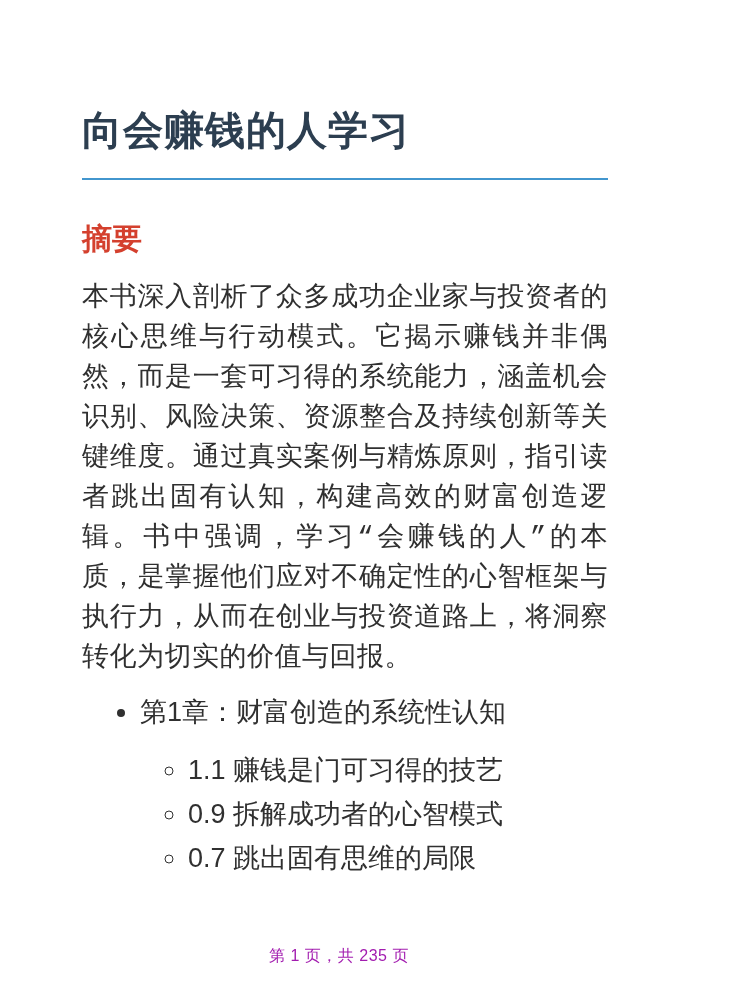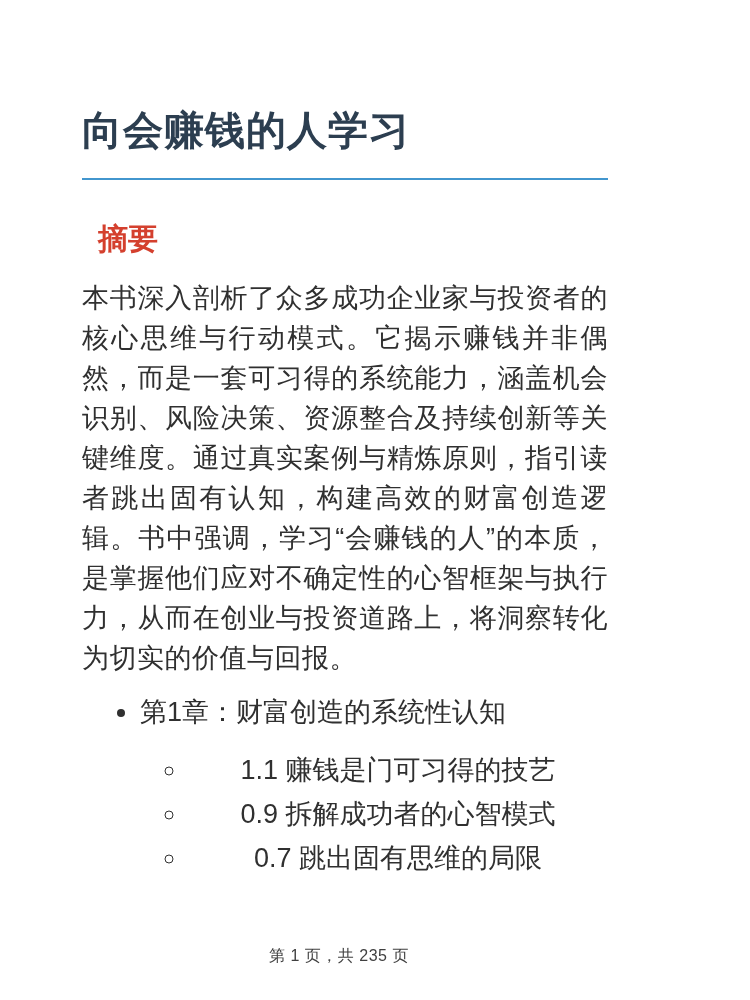--- a/index.html
+++ b/index.html
@@ -27,63 +27,63 @@
     font-weight: 700;
     color: #2c3e50;
     border-bottom: 2px solid #4296ce;
     letter-spacing: 1px;
   }
   .section-heading {
     font-size: 30px;
     line-height: 38px;
     font-weight: 700;
     color: #d4402e;
-    margin: 16px;
+    margin: 0;
   }
   .abstract-heading { margin-top: 40px; }
   .toc-heading { margin-top: 30px; }
   .abstract-body {
     margin: 20px 0 0 0;
     font-size: 27px;
     line-height: 40px;
     color: #303030;
     text-align: justify;
     text-justify: inter-ideograph;
     letter-spacing: 0.5px;
+    font-family: Liberation Mono, monospace;
   }
   .toc-list {
     margin: 12px 0 0 0;
     padding: 0 0 0 58px;
     list-style: disc;
     color: #303030;
   }
   .toc-chapter {
     font-size: 27px;
     line-height: 44px;
     color: #303030;
   }
   .toc-sublist {
     margin: 14px 0 0 0;
     padding: 0 0 0 48px;
     list-style: circle;
-    text-align: center;
   }
   .toc-section {
     font-size: 27px;
     line-height: 44px;
     color: #303030;
   }
   .page-footer {
     position: absolute;
     left: 0;
     right: 12px;
     top: 946px;
     text-align: center;
     font-size: 16px;
-    color: #404040;
+    color: #a21caf;
     letter-spacing: 0.5px;
   }
 </style>
 </head>
 <body>
 
 <div class="page">
   <div class="content">
 
     <h1 class="doc-title">向会赚钱的人学习</h1>

